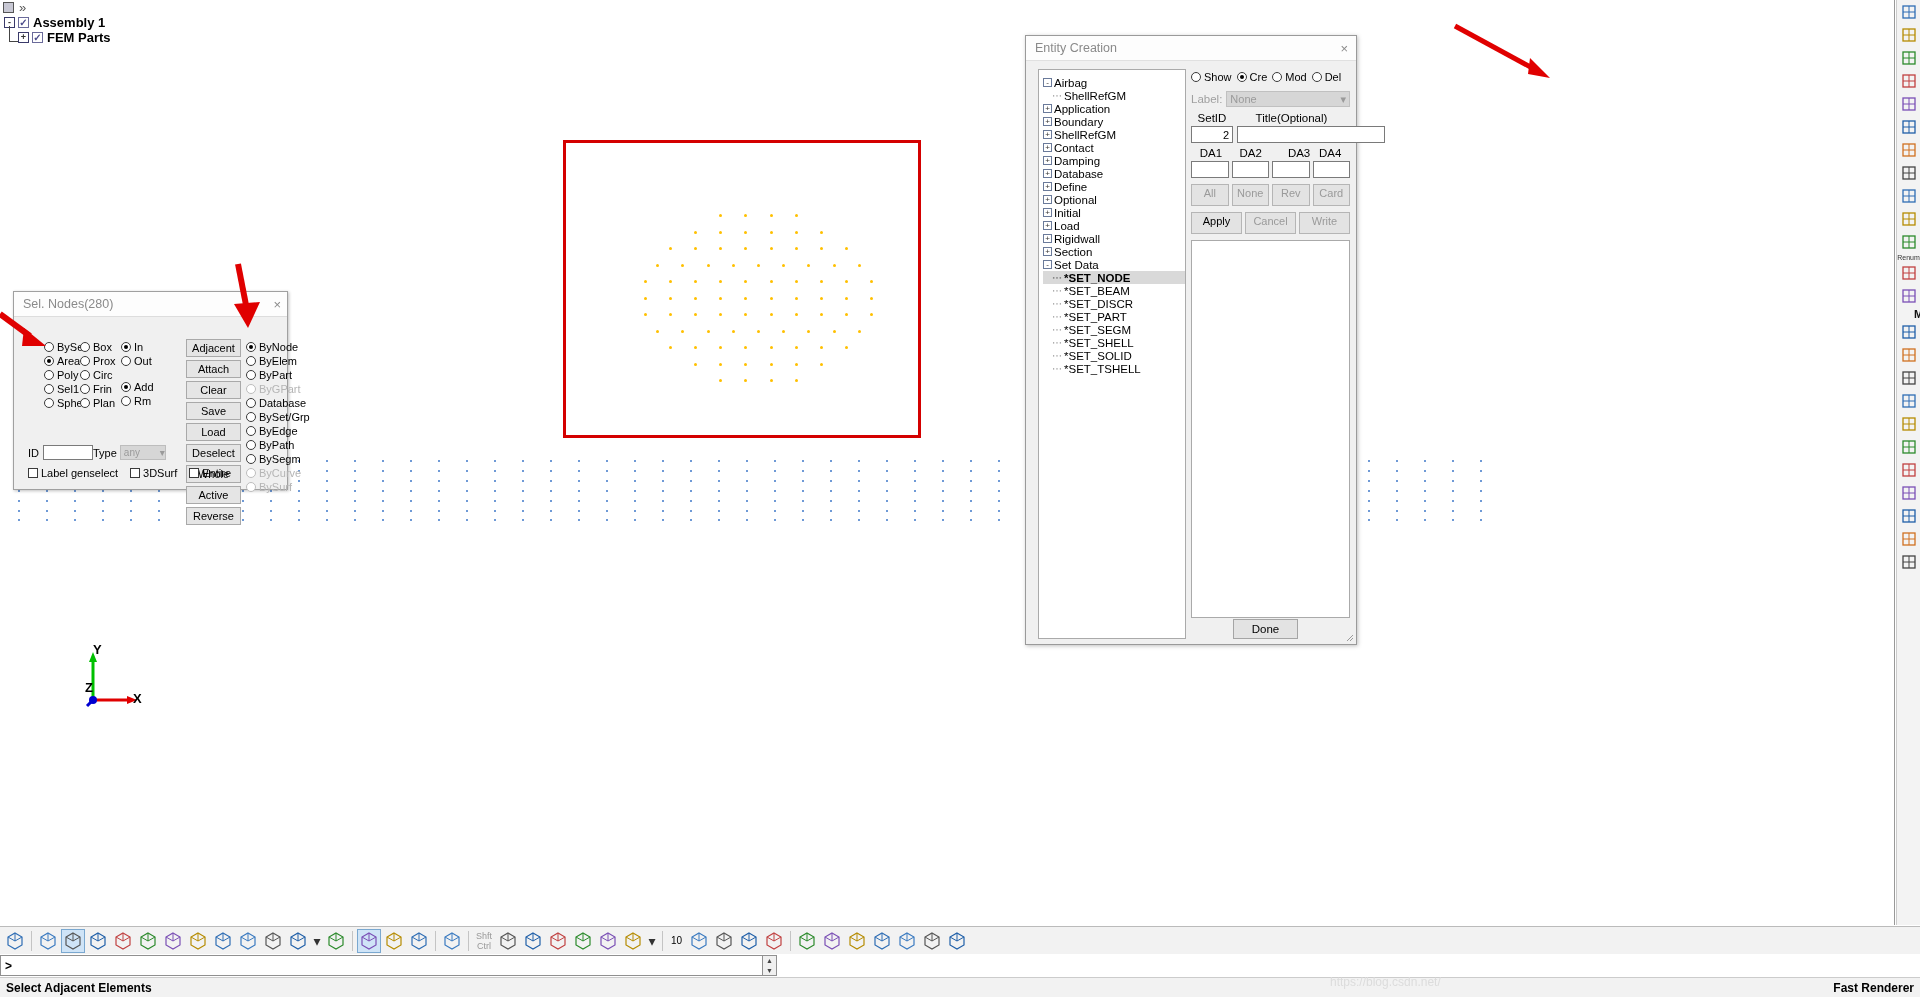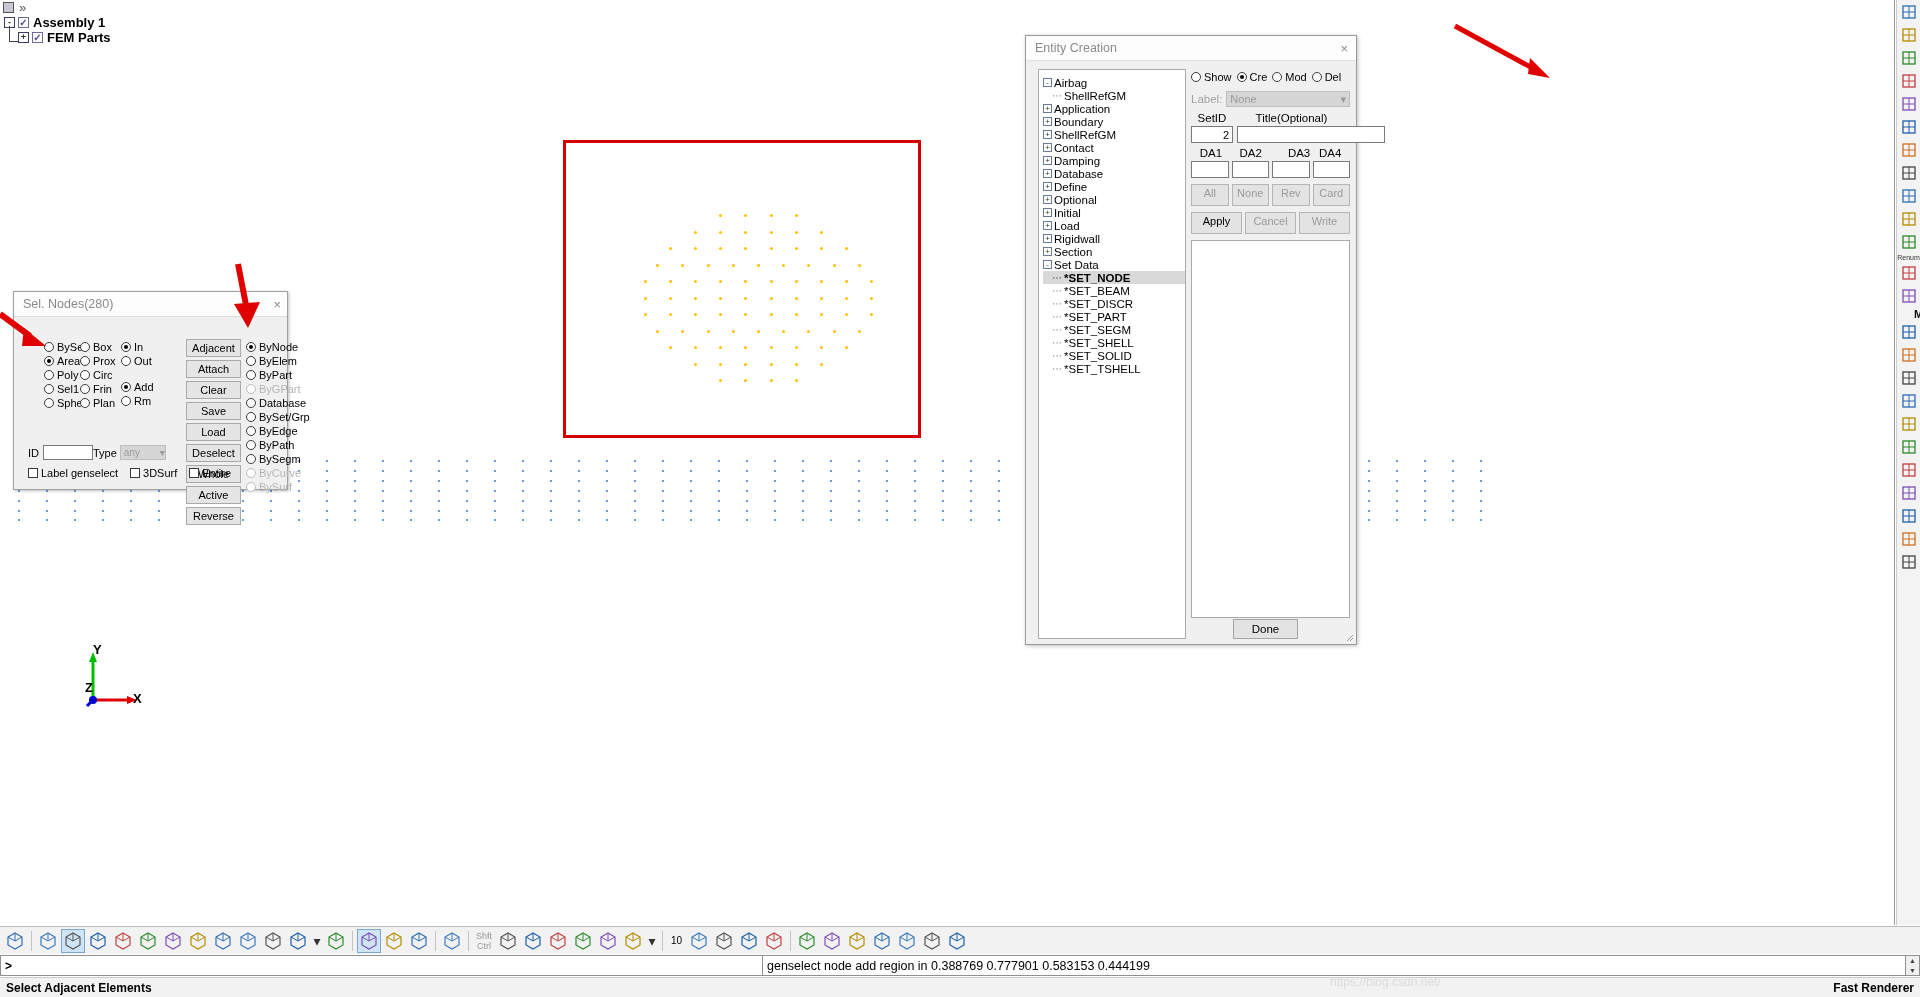--- a/index.html
+++ b/index.html
@@ -1350,21 +1350,20 @@
         <line x1="2" y1="5" x2="9" y2="9" stroke="#1f5fa8" stroke-width="1"></line>
         <line x1="16" y1="5" x2="9" y2="9" stroke="#1f5fa8" stroke-width="1"></line>
       </svg>
     </div>
   </div>
 
 <div id="cmdbar">
   <div id="cmd-prompt">
     <span>&gt;</span>
   </div>
-  <div id="cmd-echo">genselect node add region in 0.388769 0.777901 0.583153 0.444199</div>
   <div id="spinner">
     <span>▲</span>
     <span>▼</span>
   </div>
 </div>
 
 <div id="statusbar">
   <span id="status-left">Select Adjacent Elements</span>
   <span id="status-right">Fast Renderer</span>
 </div>

